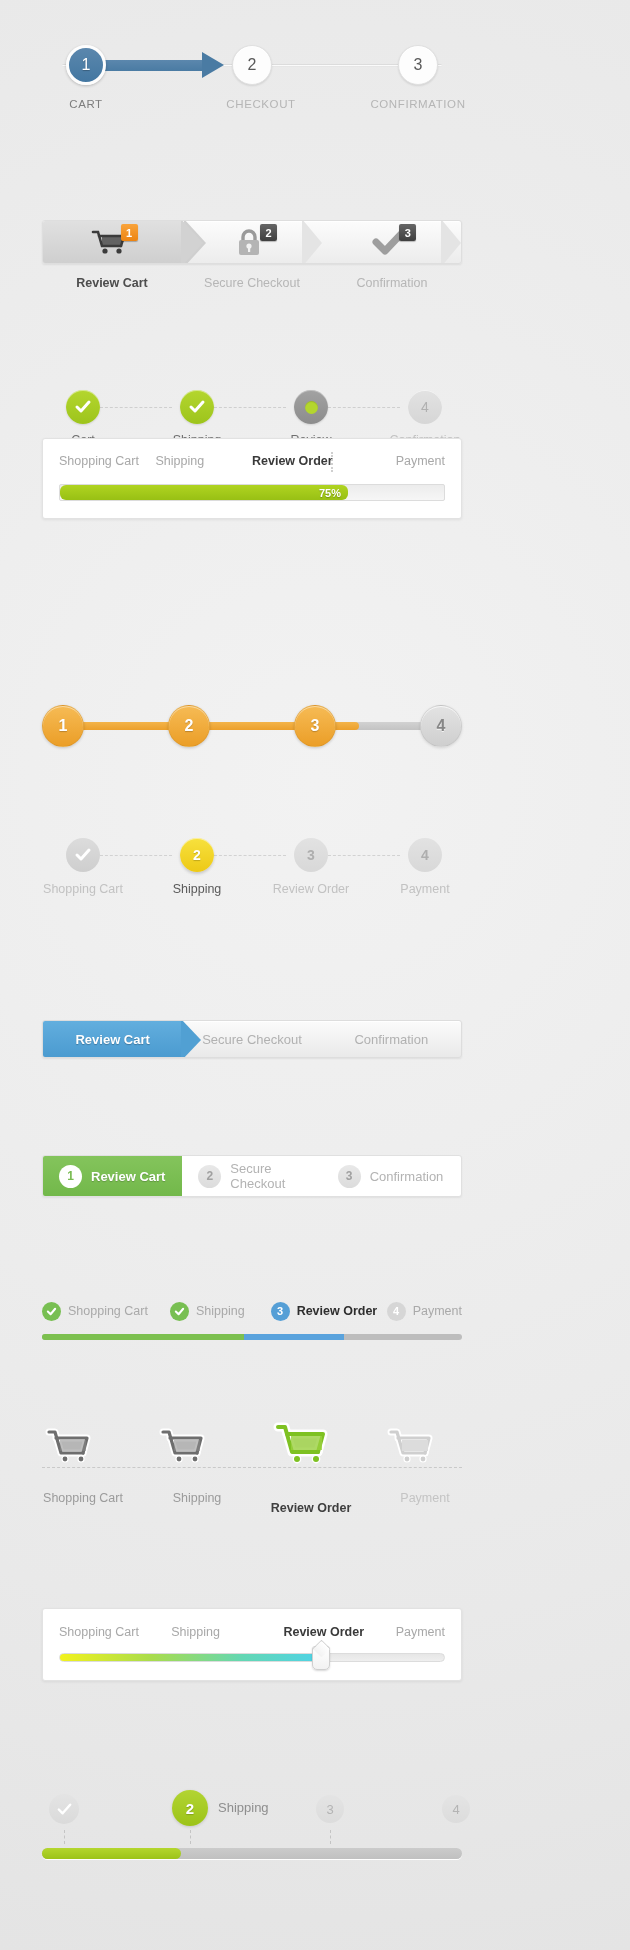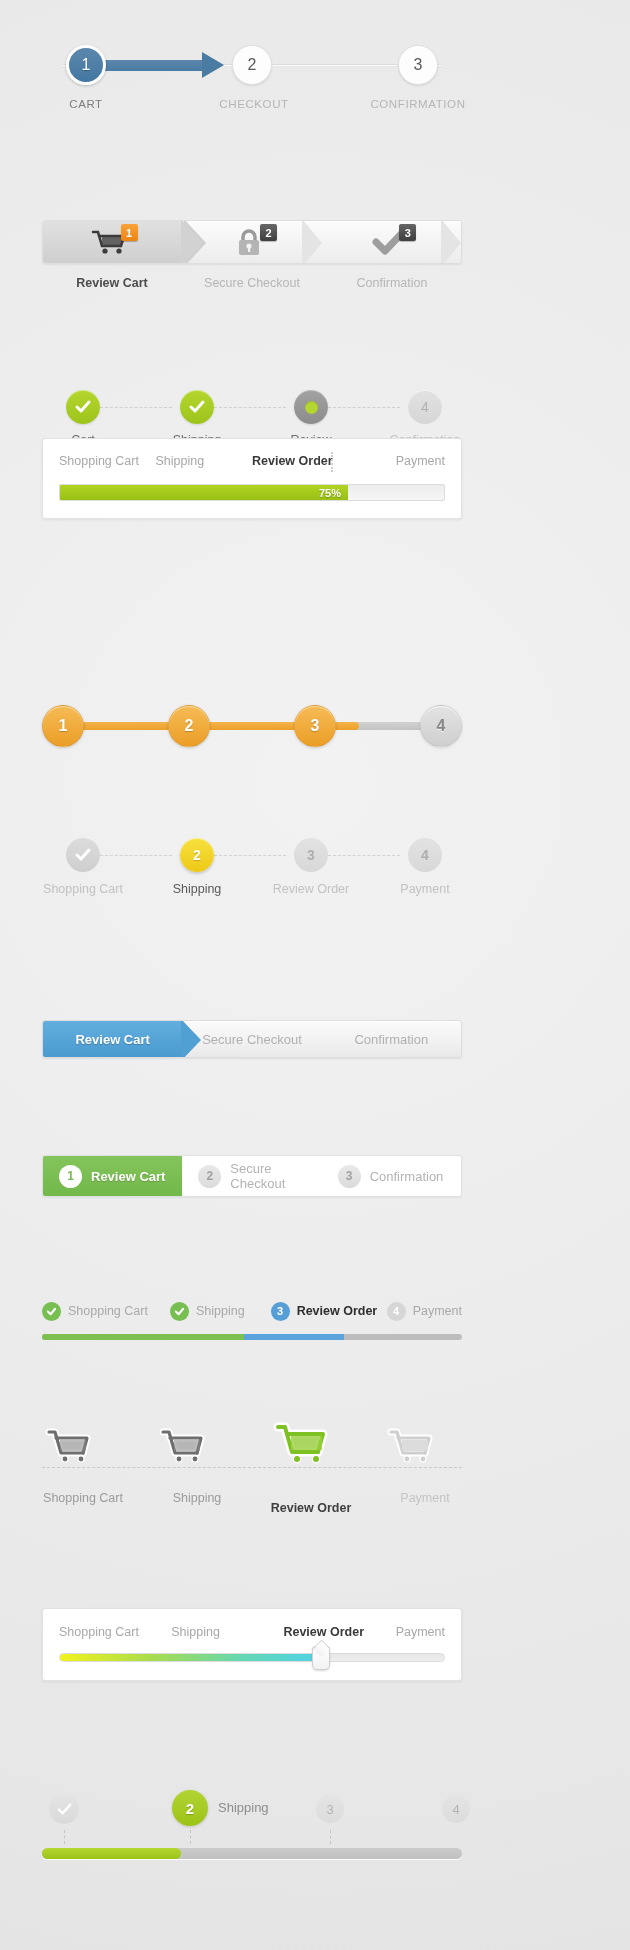--- a/index.html
+++ b/index.html
@@ -57,21 +57,21 @@
   .s1-n1 { left: 24px; }
   .s1-n2 { left: 190px; }
   .s1-n3 { left: 356px; }
   .s1-labels { position: relative; height: 20px; margin-top: 13px; }
   .s1-lab {
     position: absolute; font-size: 11.5px; letter-spacing: .6px;
     color: #b5b5b5; white-space: nowrap;
   }
   .s1-lab.on { color: #7d7d7d; }
   .s1-l1 { left: 44px; transform: translateX(-50%); }
-  .s1-l2 { left: 212px; transform: translateX(-50%); }
+  .s1-l2 { left: 219px; transform: translateX(-50%); }
   .s1-l3 { left: 376px; transform: translateX(-50%); }
 
   
   .s2 { top: 220px; }
   .s2-bar {
     position: relative; height: 44px; border-radius: 3px; overflow: hidden;
     background: linear-gradient(#fcfcfc,#ececec);
     border: 1px solid #dedede;
     box-shadow: 0 1px 2px rgba(0,0,0,.07), inset 0 1px 0 #fff;
     display: flex;
@@ -153,20 +153,21 @@
     margin-top: 12px; height: 17px; border-radius: 2px;
     background: linear-gradient(#ececec,#f6f6f6);
     border: 1px solid #dcdcdc; overflow: hidden; position: relative;
   }
   .s4-fill {
     height: 100%; background: linear-gradient(#b0d421,#98c014);
     display: flex; align-items: center; justify-content: flex-end;
     padding-right: 7px;
     font-size: 11px; font-weight: bold; color: #fff;
     text-shadow: 0 1px 1px rgba(0,0,0,.25);
+    border-radius: 6px;
   }
 
   
   .s5 { top: 705px; }
   .s5-row { position: relative; height: 42px; }
   .s5-bar-off {
     position: absolute; left: 21px; right: 21px; top: 17px; height: 8px;
     background: linear-gradient(#d2d2d2,#c3c3c3); border-radius: 4px;
   }
   .s5-bar-on {

